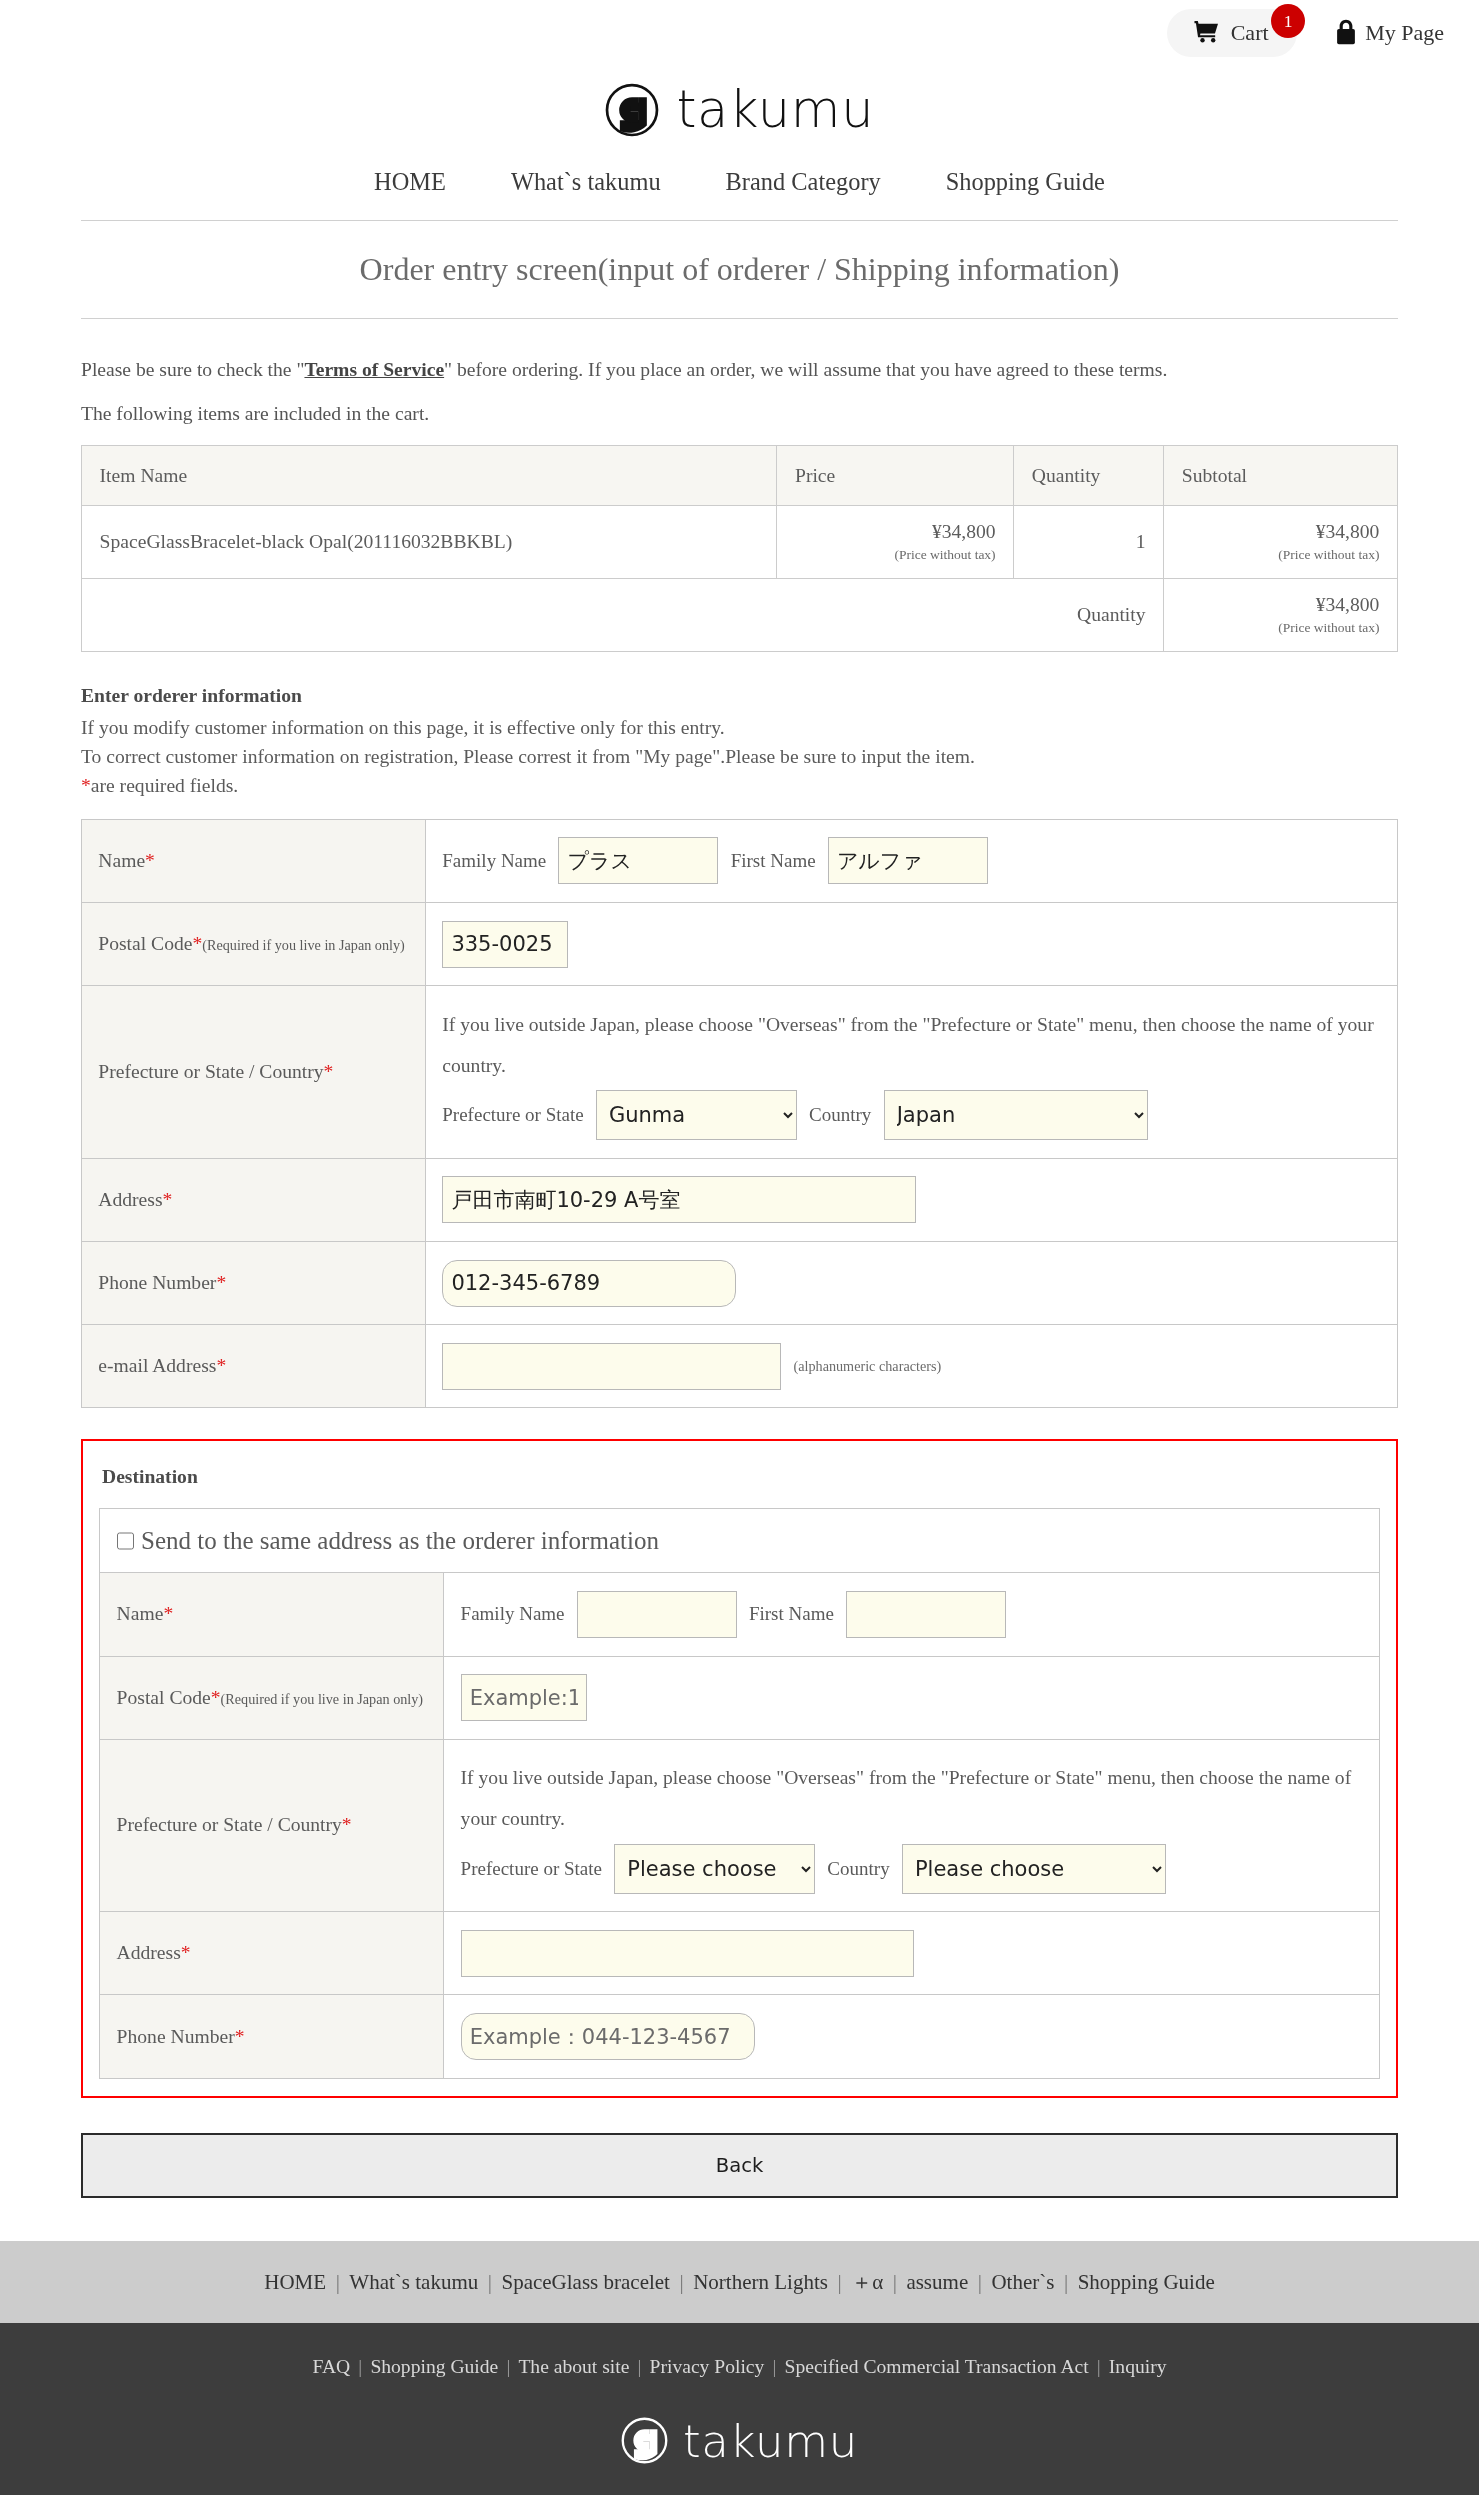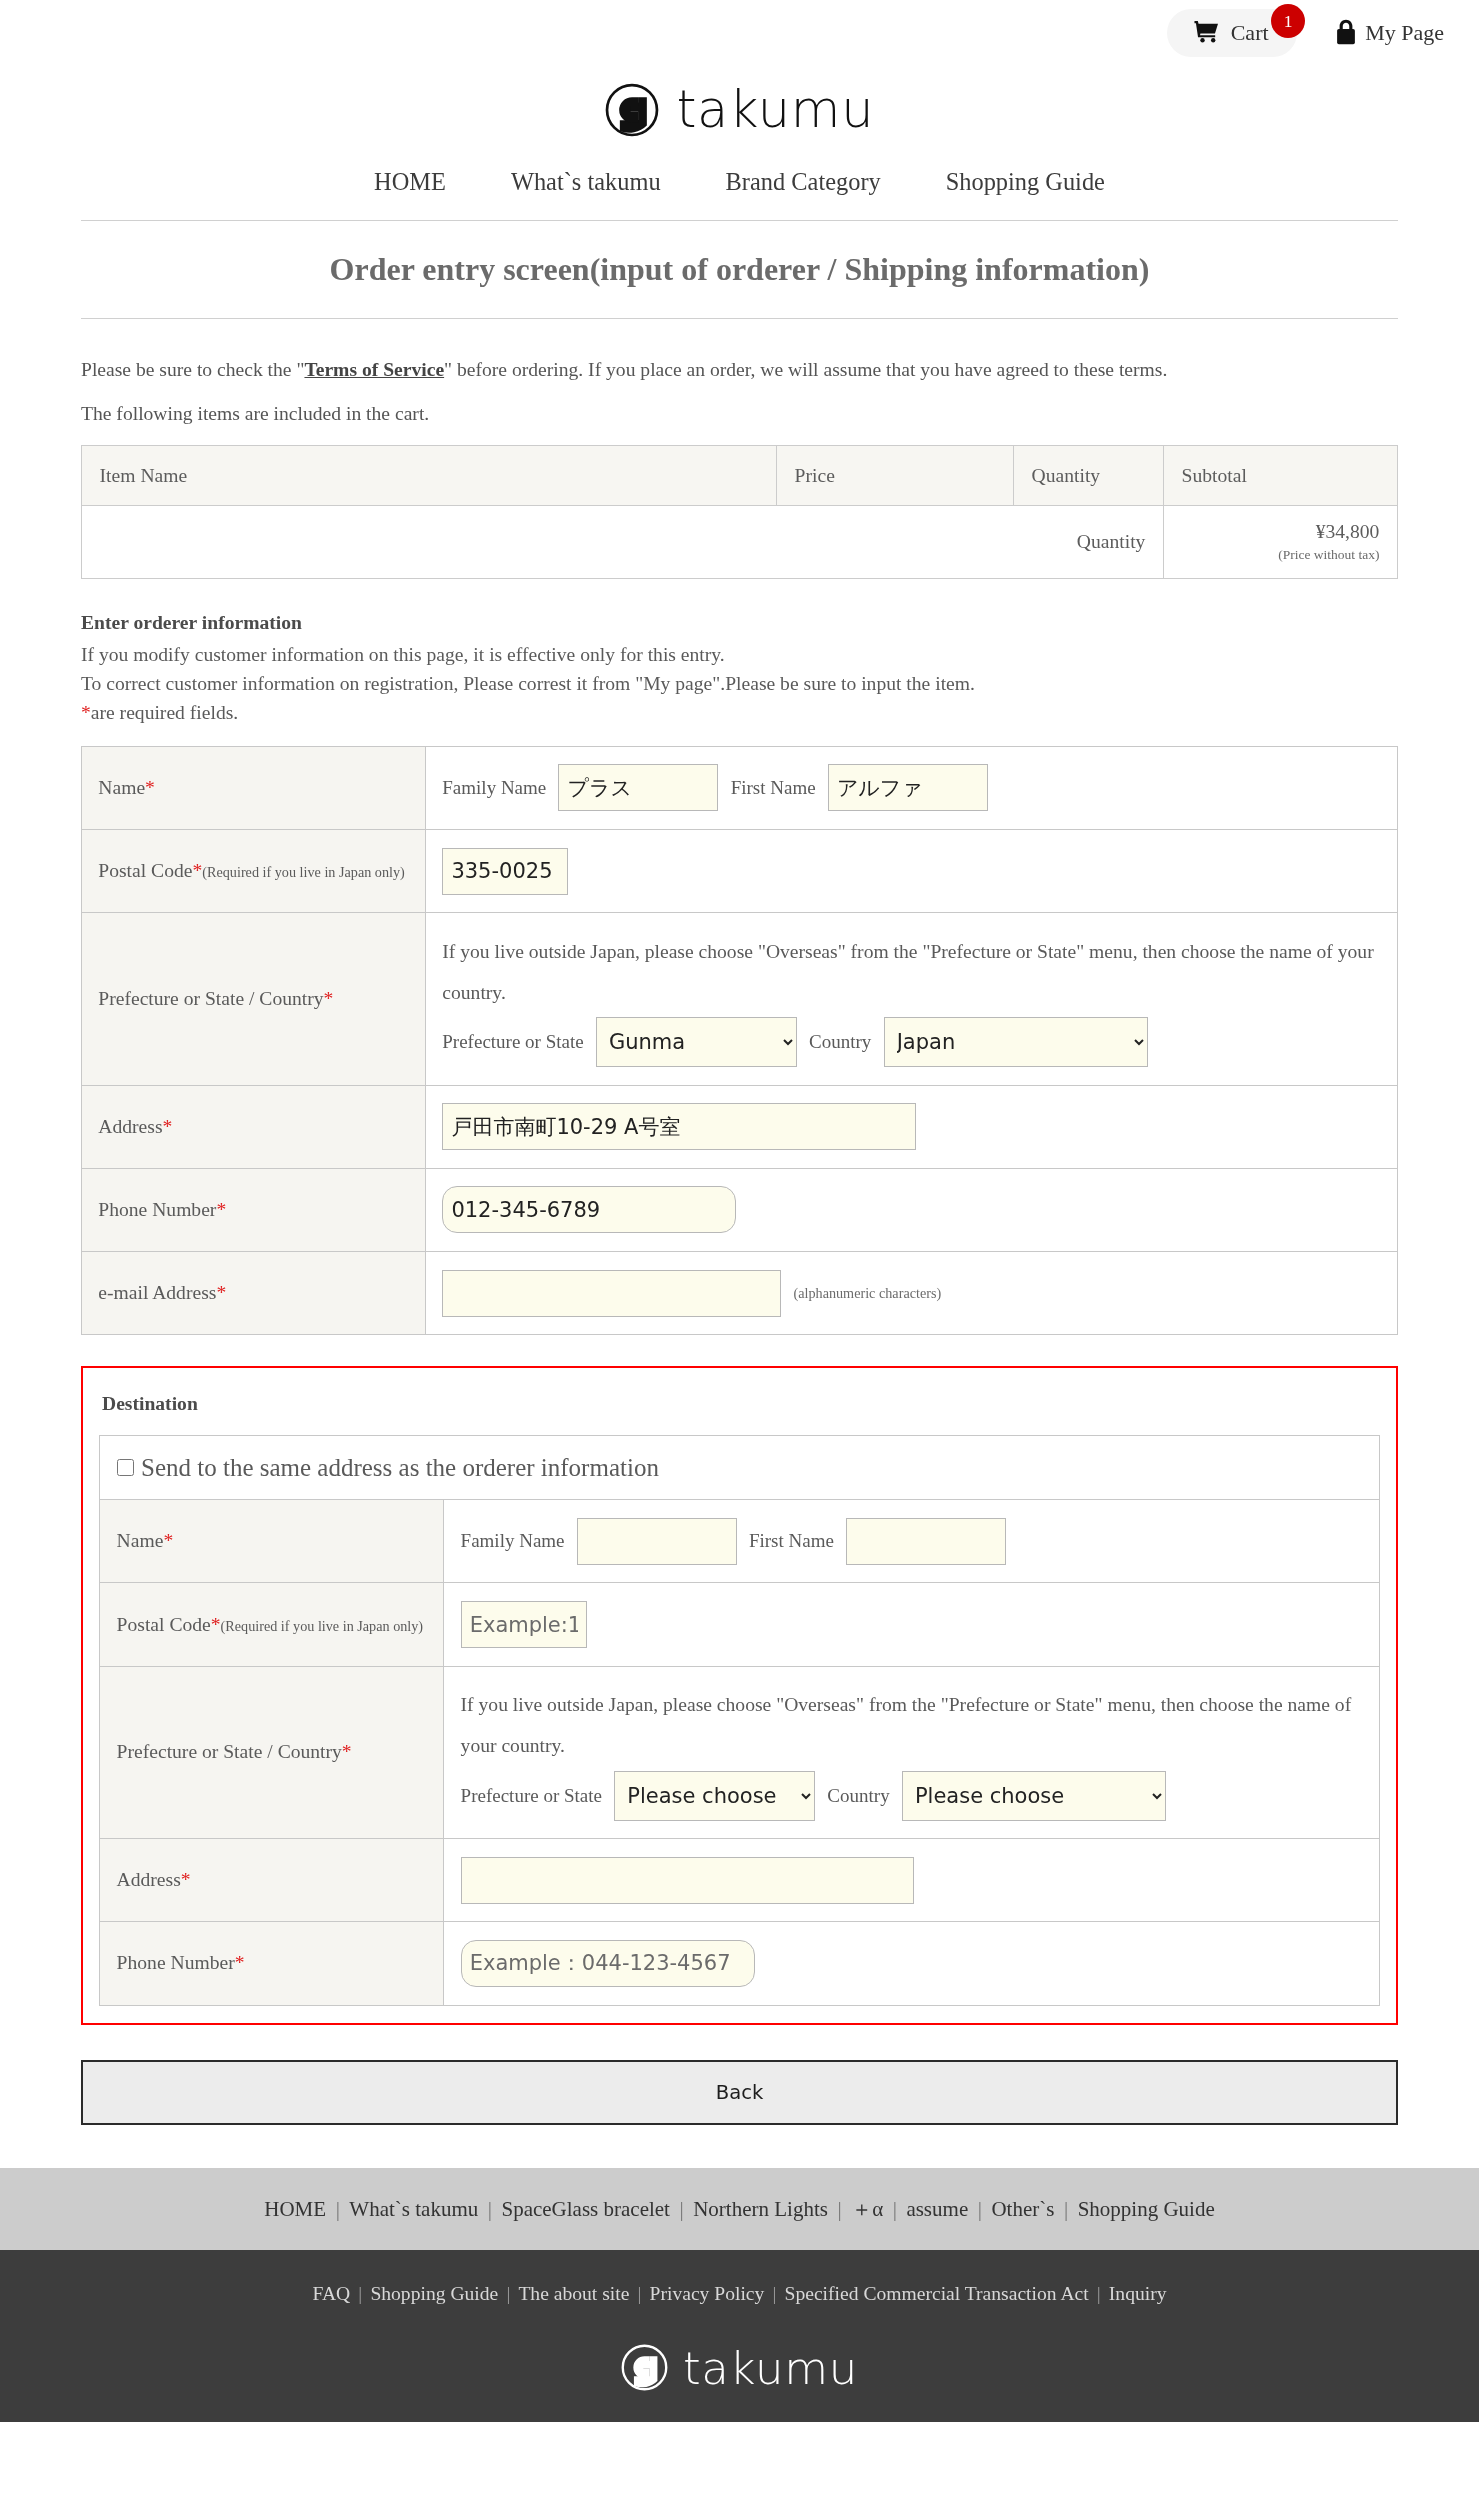--- a/index.html
+++ b/index.html
@@ -71,21 +71,21 @@
     font-family: "Liberation Serif", serif;
     cursor: pointer;
   }
 
   
   .container { width: 1317px; margin: 0 auto; }
 
   .page-title {
     text-align: center;
     font-size: 32px;
-    font-weight: bold;
+    font-weight: normal;
     color: #6b6b6b;
     border-top: 1.4px solid #d0d0d0;
     border-bottom: 1.4px solid #d0d0d0;
     margin: 0;
     padding: 28.5px 0 30px 0;
     line-height: 1.2;
   }
 
   .intro { padding-top: 38px; }
   .intro p { margin: 0 0 17.6px 0; font-size: 19.6px; color: #555; line-height: 1.35; }
@@ -267,20 +267,32 @@
   <table class="cart">
     <thead>
       <tr>
         <th class="name">Item Name</th>
         <th class="price-col">Price</th>
         <th class="qty-col">Quantity</th>
         <th class="sub-col">Subtotal</th>
       </tr>
     </thead>
     <tbody>
+      <tr>
+        <td class="name">SpaceGlassBracelet-black Opal(201116032BBKBL)</td>
+        <td class="num price-col">
+          <span>¥34,800</span>
+          <span class="tax-note">(Price without tax)</span>
+        </td>
+        <td class="num qty-col">1</td>
+        <td class="num sub-col">
+          <span>¥34,800</span>
+          <span class="tax-note">(Price without tax)</span>
+        </td>
+      </tr>
       <tr class="total-row">
         <td colspan="3" class="num bold">Quantity</td>
         <td class="num totalsub">
           <span>¥34,800</span>
           <span class="tax-note">(Price without tax)</span>
         </td>
       </tr>
     </tbody>
   </table>
 

